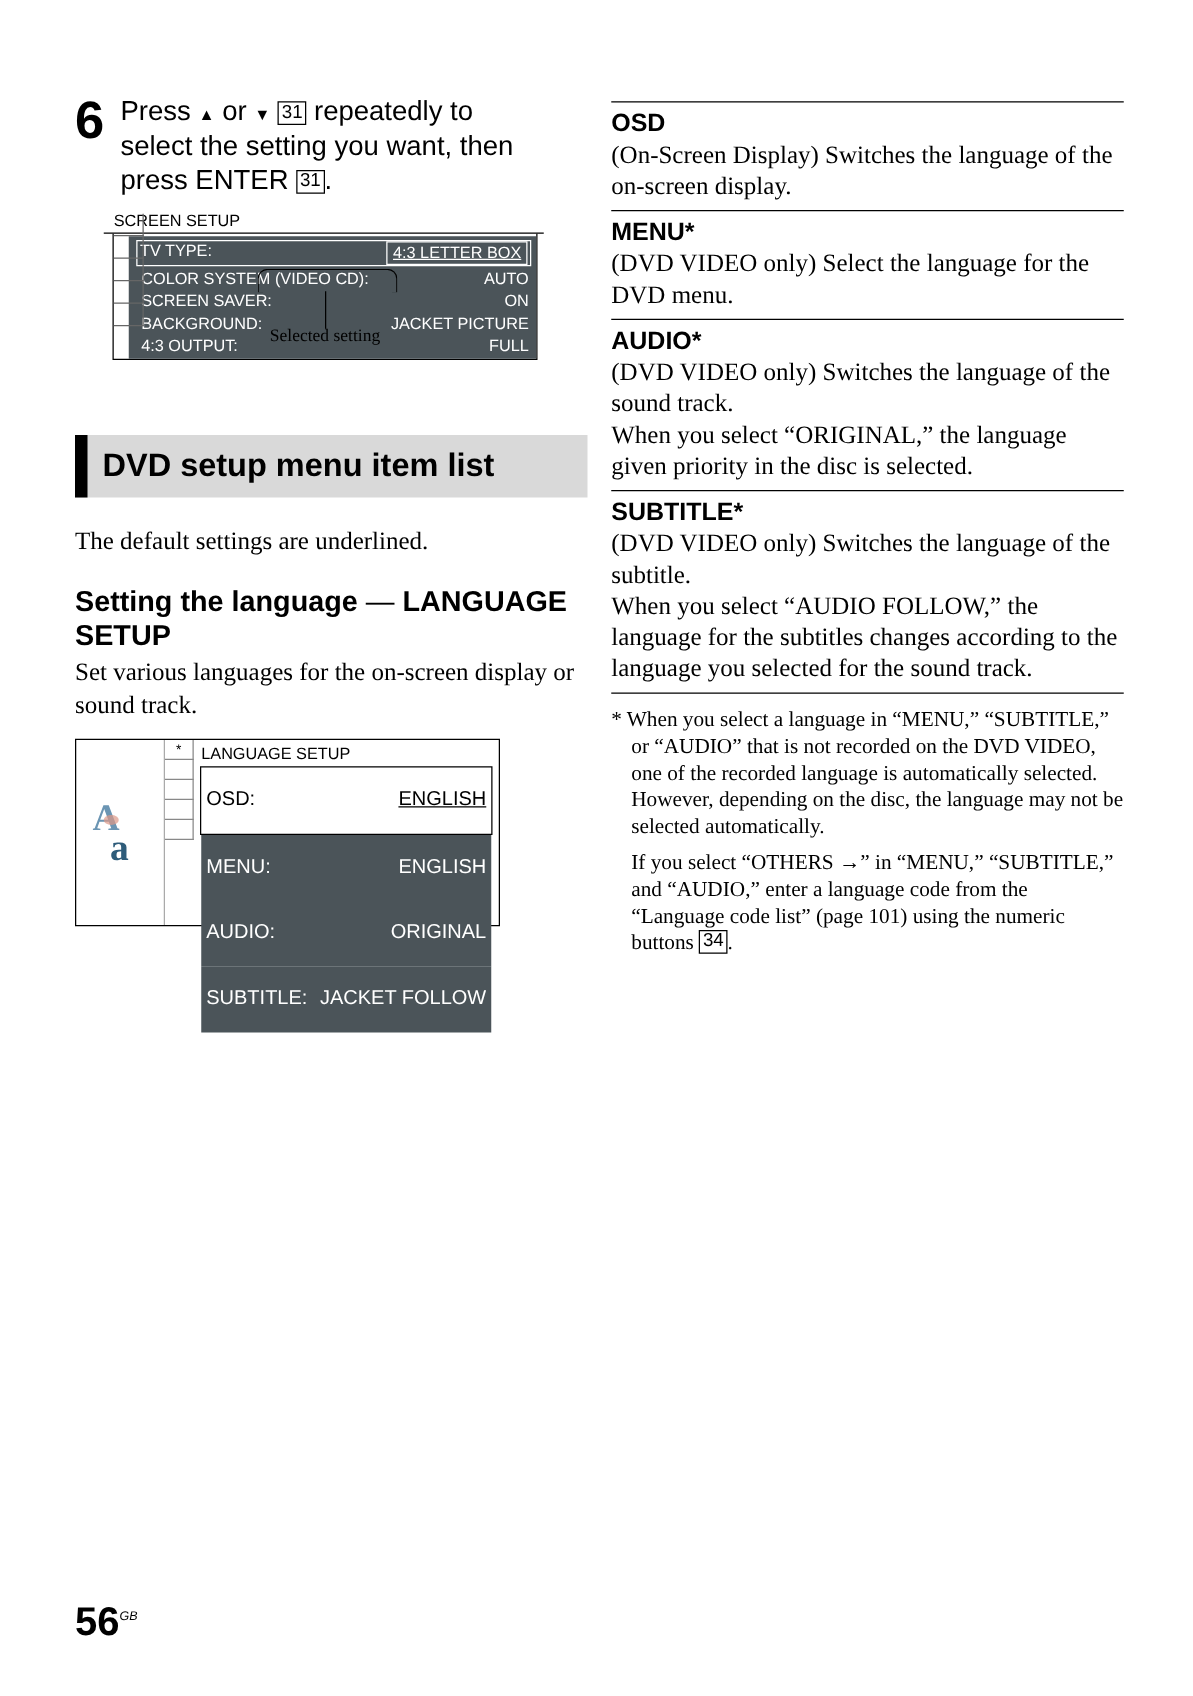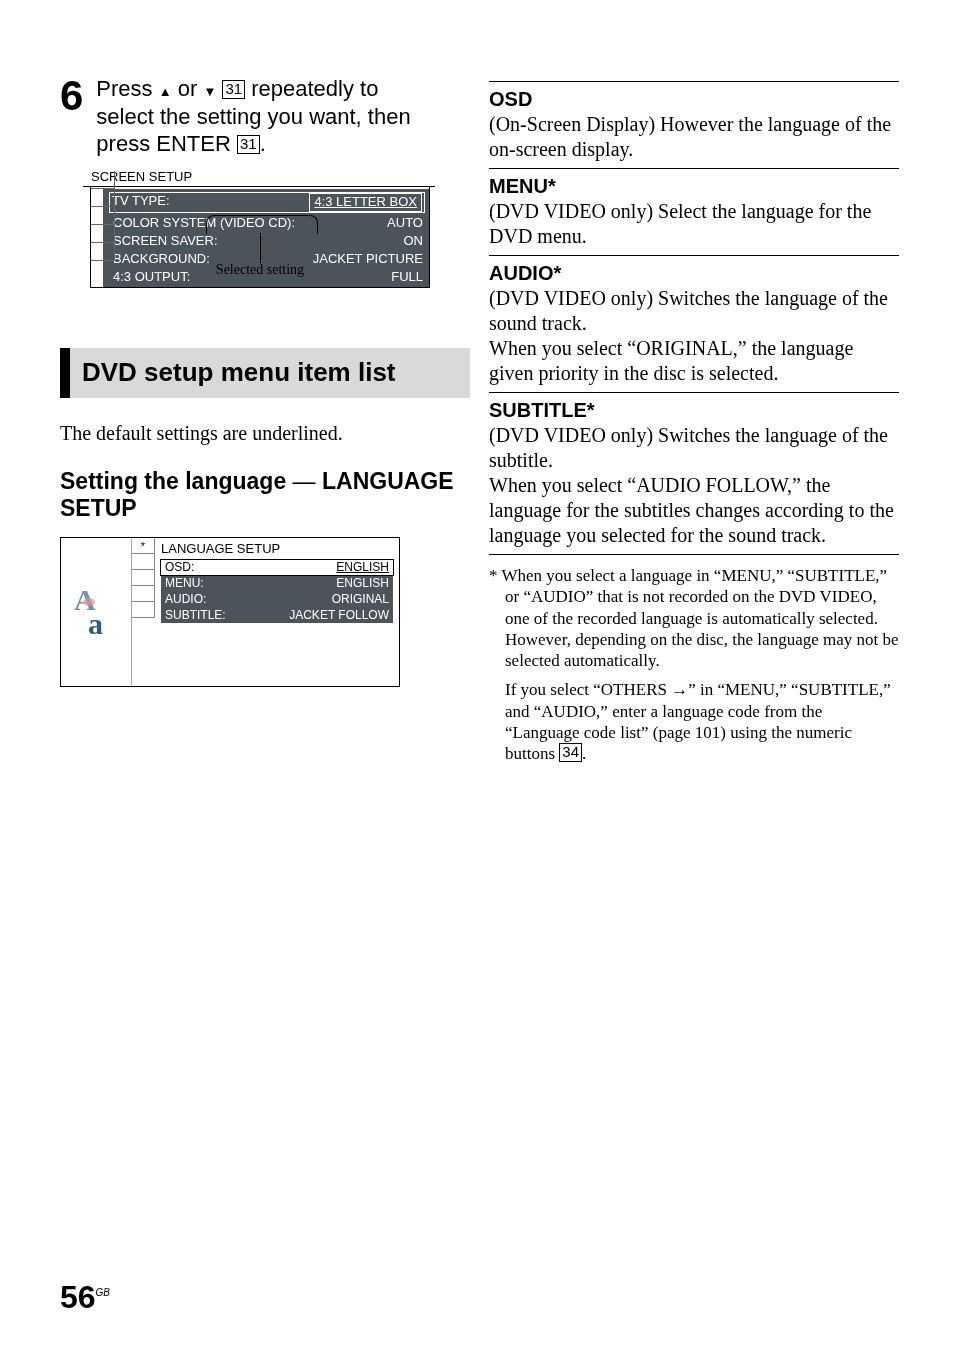--- a/index.html
+++ b/index.html
@@ -191,22 +191,22 @@
     }
     .panel2 .p2title {
       font-size: 13px;
       padding-bottom: 1px;
     }
     .p2row {
       display: flex;
       justify-content: space-between;
       background: #4b5459;
       color: #fff;
-      padding: 0 4px;
-      font-size: 12px;
+      padding: 16px 4px;
+      font-size: 16px;
       text-align: center;
     }
     .p2row.sel {
       border: 1px solid #000;
       background: #fff;
       color: #000;
       margin: 0 -1px;
     }
     .p2row.sel .val { text-decoration: underline; }
     hr.thin {
@@ -299,20 +299,21 @@
       </div>
     </div>
 
     <div class="section-banner">DVD setup menu item list</div>
 
     <div>The default settings are underlined.</div>
 
     <div class="subhead">
       <span>Setting the language</span><span class="dash"> — </span><span>LANGUAGE SETUP</span>
     </div>
+    <div style="margin-top:2px;">Set various languages for the on-screen display or sound track.</div>
 
     <div class="panel2">
       <div class="left">
         <svg viewBox="0 0 44 60">
           <text x="0" y="28" font-size="30" font-weight="bold" fill="#6b95b3" font-family="Georgia">A</text>
           <text x="14" y="52" font-size="30" font-weight="bold" fill="#2e5c7a" font-family="Georgia">a</text>
           <ellipse cx="15" cy="20" rx="6" ry="4" fill="#d98" opacity="0.7"></ellipse>
         </svg>
       </div>
       <div class="mid">
@@ -340,21 +341,21 @@
             <span>SUBTITLE:</span>
             <span>JACKET FOLLOW</span>
           </div>
       </div>
     </div>
   </div>
 
   <div class="col">
     <hr class="thin">
     <div class="term">OSD</div>
-    <div class="desc">(On-Screen Display) However the language of the on-screen display.</div>
+    <div class="desc">(On-Screen Display) Switches the language of the on-screen display.</div>
     <hr class="thin">
     <div class="term">MENU*</div>
     <div class="desc">(DVD VIDEO only) Select the language for the DVD menu.</div>
     <hr class="thin">
     <div class="term">AUDIO*</div>
     <div class="desc" style="white-space:pre-line;">(DVD VIDEO only) Switches the language of the sound track.
 When you select “ORIGINAL,” the language given priority in the disc is selected.</div>
     <hr class="thin">
     <div class="term">SUBTITLE*</div>
     <div class="desc" style="white-space:pre-line;">(DVD VIDEO only) Switches the language of the subtitle.

